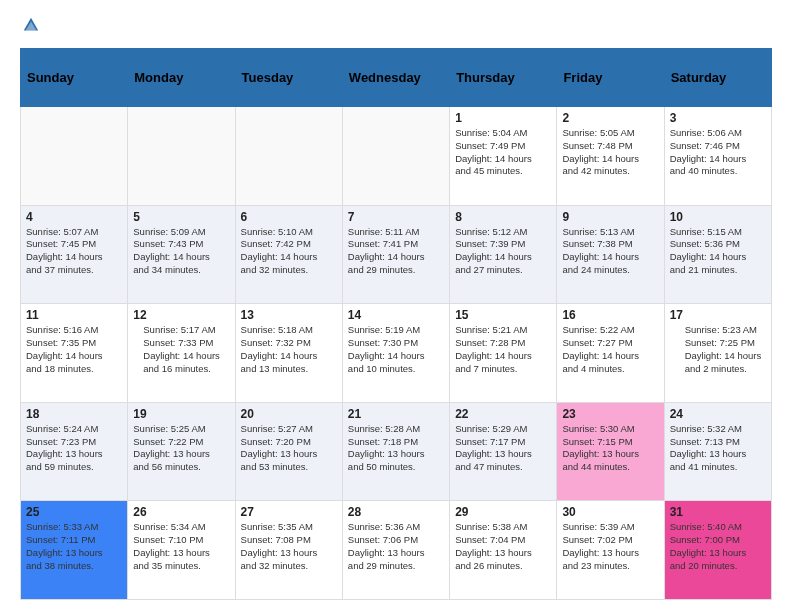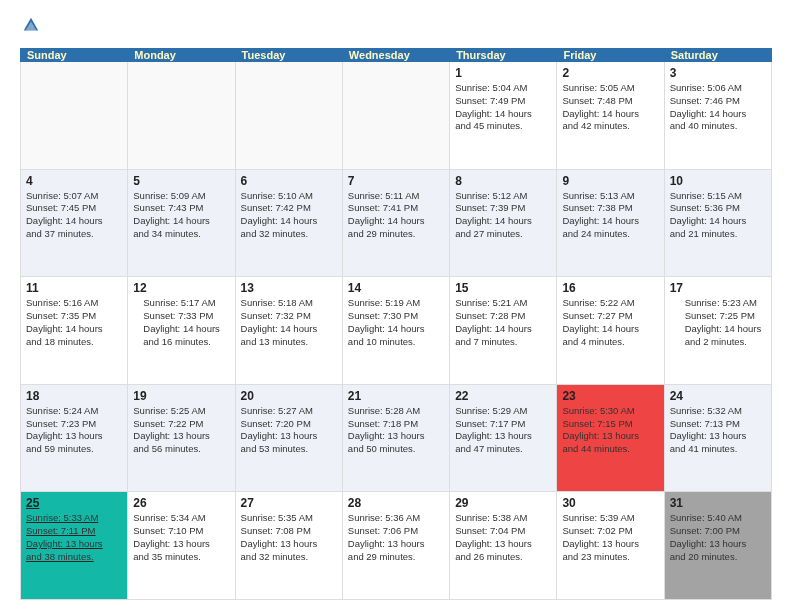--- a/index.html
+++ b/index.html
@@ -54,24 +54,24 @@
     }
     .calendar {
       flex: 1;
       border: 1px solid #ccc;
       border-collapse: collapse;
       width: 100%;
       table-layout: fixed;
     }
     .calendar th {
       background-color: #2c6fad;
-      color: #fef9c3;
+      color: #000000;
       text-align: left;
-      padding: 0 6px;
-      font-size: 11px;
+      padding: 21px 6px;
+      font-size: 13px;
       font-weight: bold;
       border: 1px solid #2c6fad;
     }
     .calendar td {
       vertical-align: top;
       padding: 4px 5px;
       font-size: 10px;
       color: #222;
       border: 1px solid #ddd;
       height: 80px;
@@ -293,37 +293,37 @@
 Daylight: 13 hours
 and 50 minutes.</div>
           </td>
           <td style="background: rgb(238, 242, 248);">
             <span class="day-num">22</span>
             <div class="day-info" style="white-space: pre-line;">Sunrise: 5:29 AM
 Sunset: 7:17 PM
 Daylight: 13 hours
 and 47 minutes.</div>
           </td>
-          <td style="background: #ef4444;">
+          <td style="background: #f9a8d4;">
             <span class="day-num">23</span>
             <div class="day-info" style="white-space: pre-line;">Sunrise: 5:30 AM
 Sunset: 7:15 PM
 Daylight: 13 hours
 and 44 minutes.</div>
           </td>
           <td style="background: rgb(238, 242, 248);">
             <span class="day-num">24</span>
             <div class="day-info" style="white-space: pre-line;">Sunrise: 5:32 AM
 Sunset: 7:13 PM
 Daylight: 13 hours
 and 41 minutes.</div>
           </td>
         </tr>
         <tr>
-          <td style="background: #14b8a6; text-decoration: underline;">
+          <td style="background: #3b82f6;">
             <span class="day-num">25</span>
             <div class="day-info" style="white-space: pre-line;">Sunrise: 5:33 AM
 Sunset: 7:11 PM
 Daylight: 13 hours
 and 38 minutes.</div>
           </td>
           <td style="background: rgb(255, 255, 255);">
             <span class="day-num">26</span>
             <div class="day-info" style="white-space: pre-line;">Sunrise: 5:34 AM
 Sunset: 7:10 PM
@@ -351,21 +351,21 @@
 Daylight: 13 hours
 and 26 minutes.</div>
           </td>
           <td style="background: rgb(255, 255, 255);">
             <span class="day-num">30</span>
             <div class="day-info" style="white-space: pre-line;">Sunrise: 5:39 AM
 Sunset: 7:02 PM
 Daylight: 13 hours
 and 23 minutes.</div>
           </td>
-          <td style="background: #a3a3a3;">
+          <td style="background: #ec4899;">
             <span class="day-num">31</span>
             <div class="day-info" style="white-space: pre-line;">Sunrise: 5:40 AM
 Sunset: 7:00 PM
 Daylight: 13 hours
 and 20 minutes.</div>
           </td>
         </tr>
       </tbody>
   </table>
 </div>

